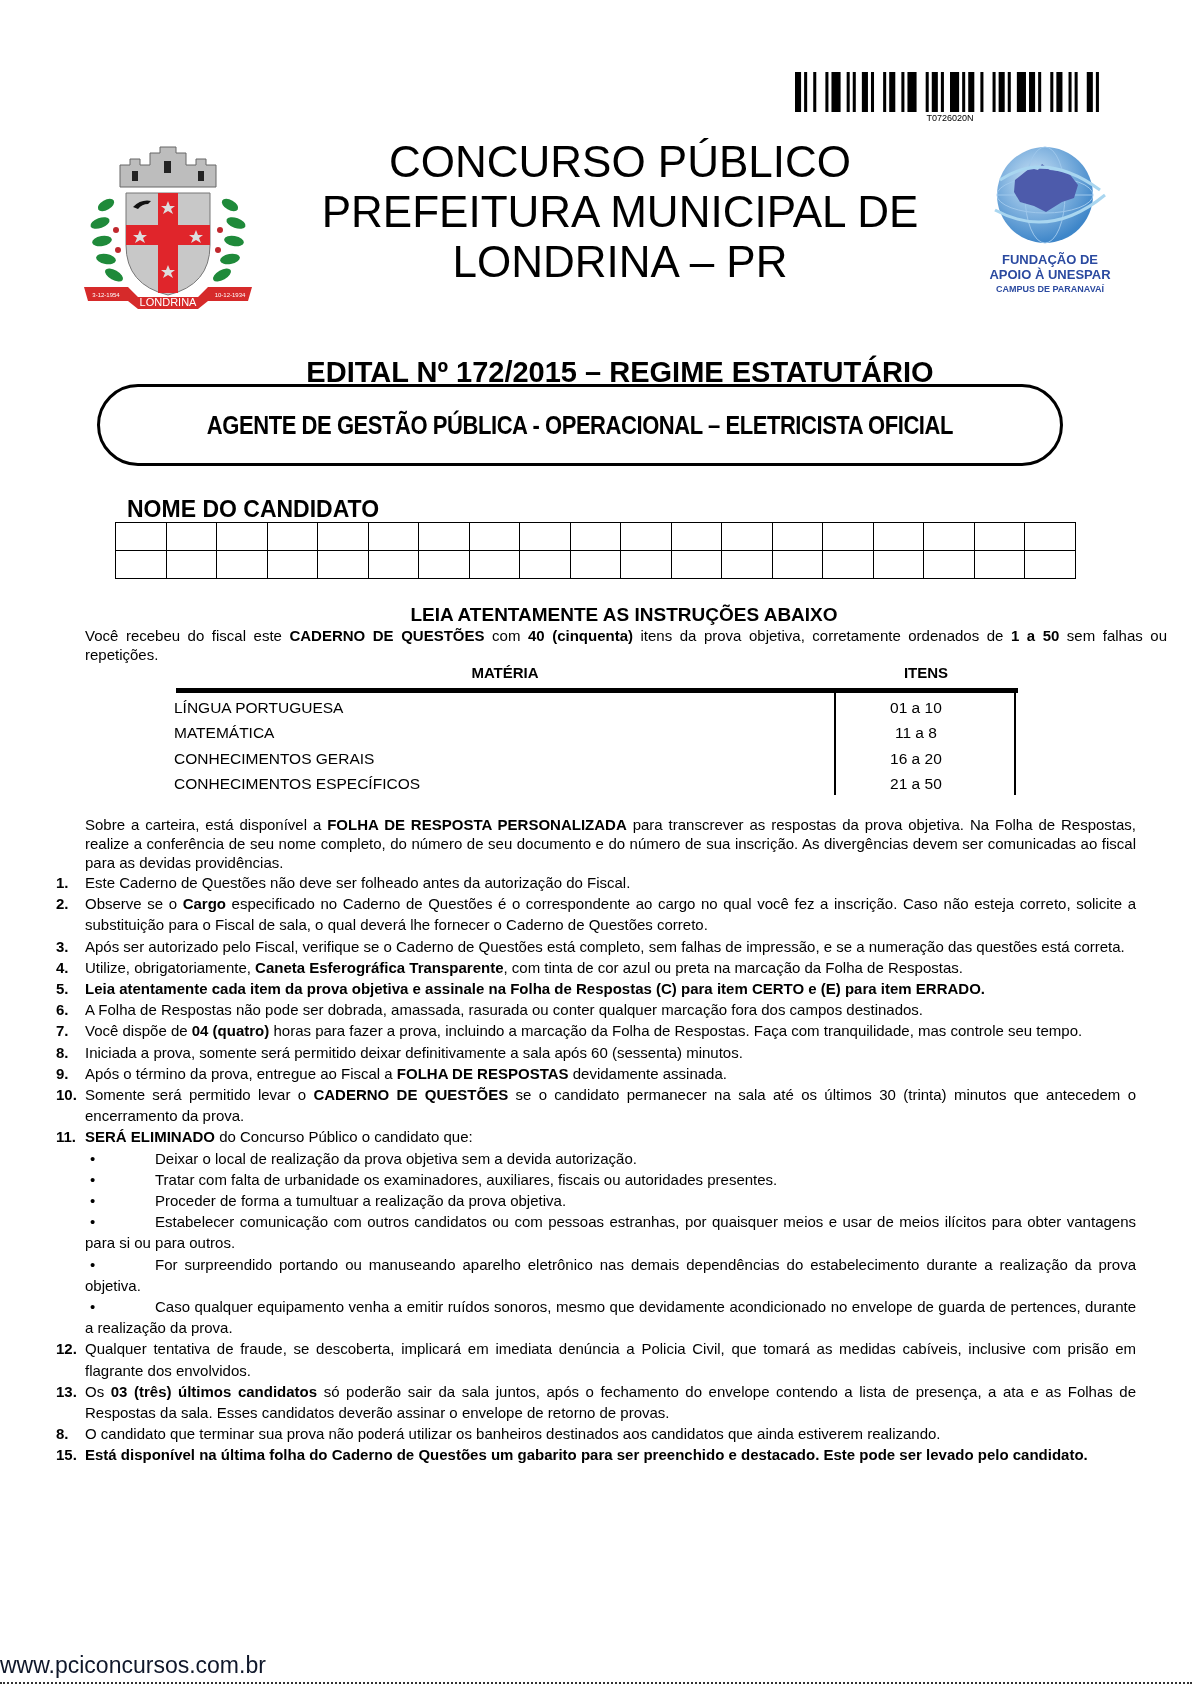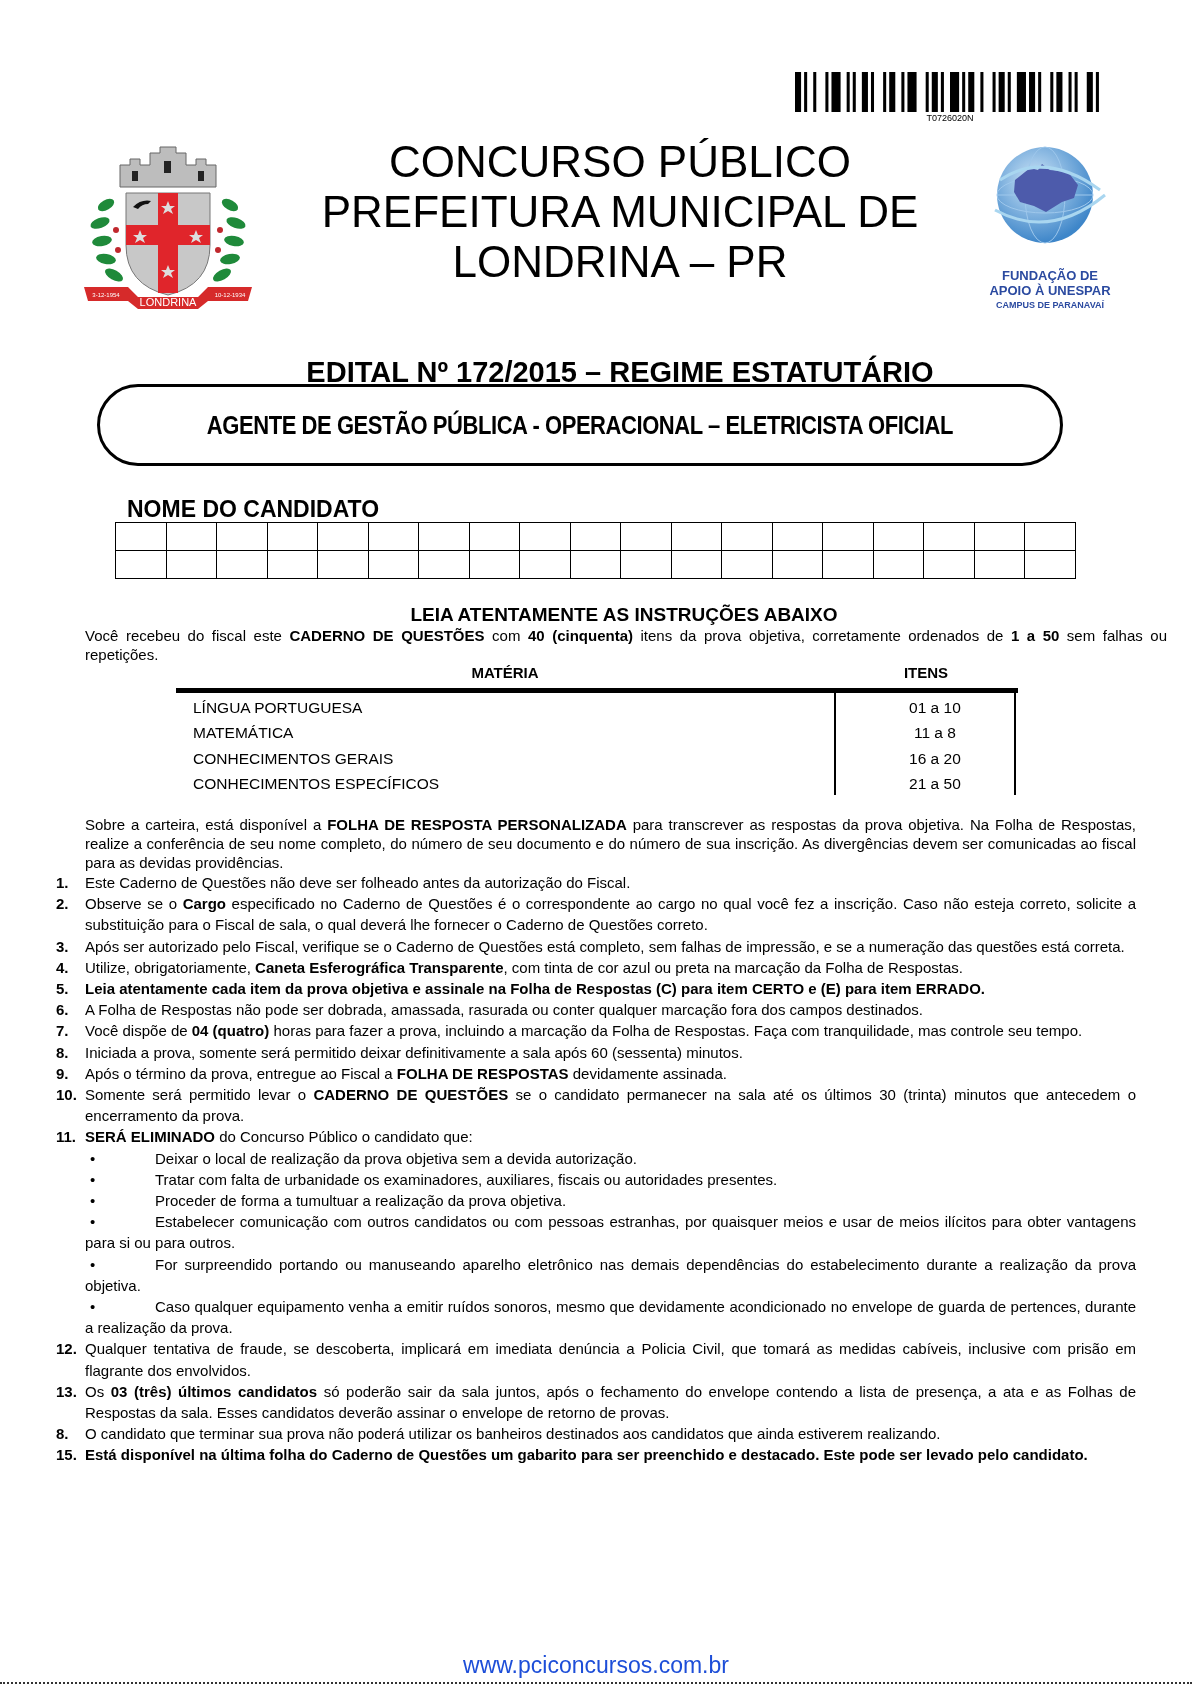--- a/index.html
+++ b/index.html
@@ -8,21 +8,21 @@
   .abs { position: absolute; }
 
   
   #barcode { left: 795px; top: 72px; width: 310px; height: 40px; }
   #barcode-code { left: 795px; top: 113px; width: 310px; text-align: center; font-size: 9px; }
 
   
   #crest { left: 78px; top: 135px; width: 180px; height: 175px; }
   #fau-logo { left: 990px; top: 140px; width: 130px; height: 155px; }
   #fau-text { left: 980px; top: 252px; width: 140px; text-align: center; color: #2b4aa0;
-              font-weight: bold; line-height: 15px; margin-top: 16px; }
+              font-weight: bold; line-height: 15px; }
   #fau-text .l1 { font-size: 13px; display: block; }
   #fau-text .l3 { font-size: 9px; display: block; }
 
   
   #main-title { left: 300px; top: 137px; width: 640px; text-align: center; font-weight: normal;
                 font-size: 44px; line-height: 50px; }
   #edital { left: 300px; top: 356px; width: 640px; text-align: center; font-weight: bold; font-size: 29px; }
 
   #cargo-box { left: 97px; top: 384px; width: 966px; height: 82px; border: 3px solid #000;
                border-radius: 42px; box-sizing: border-box; display: flex; align-items: center; justify-content: center; }
@@ -38,35 +38,35 @@
   #leia { left: 0; top: 604px; width: 1248px; text-align: center; font-weight: bold; font-size: 19px; }
   .para { font-size: 15px; line-height: 19px; }
   #intro { left: 85px; top: 626px; width: 1082px; text-align: justify; }
 
   
   #subj-head-materia { left: 176px; top: 664px; width: 658px; text-align: center; font-weight: bold; font-size: 15px; }
   #subj-head-itens { left: 836px; top: 664px; width: 180px; text-align: center; font-weight: bold; font-size: 15px; }
   #subj-rule { left: 176px; top: 688px; width: 842px; height: 5px; background: #000; }
   #subj-vline1 { left: 834px; top: 693px; width: 2px; height: 102px; background: #000; }
   #subj-vline2 { left: 1014px; top: 693px; width: 2px; height: 102px; background: #000; }
-  #subj-rows { left: 183px; top: 695px; width: 838px; }
+  #subj-rows { left: 164px; top: 695px; width: 838px; }
   .subj-row { display: flex; height: 25.5px; align-items: center; font-size: 15.5px; }
   .subj-name { width: 658px; padding-left: 10px; box-sizing: border-box; }
   .subj-range { width: 180px; text-align: center; padding-left: 36px; }
 
   
   #body-text { left: 56px; top: 815px; width: 1080px; }
   .p-block { padding-left: 29px; text-align: justify; font-size: 15px; line-height: 19px; }
   .item { position: relative; padding-left: 29px; text-align: justify; font-size: 15px; line-height: 21.2px; }
   .item .num { position: absolute; left: 0; top: 0; font-weight: bold; }
   .bullet { padding-left: 29px; text-align: justify; font-size: 15px; line-height: 21.2px; }
   .bullet .dot { display: inline-block; width: 70px; padding-left: 5px; box-sizing: border-box; }
   .b { font-weight: bold; }
 
-  #footer-link { left: 0; top: 1652px; width: 1192px; text-align: center; color: #1d4ed8; font-size: 23px; }
+  #footer-link { left: 0; top: 1652px; width: 1192px; color: #0f172a; font-size: 23px; }
   #footer-rule { left: 0; top: 1682px; width: 1192px; height: 0; border-top: 2px dotted #333; }
 </style>
 </head>
 <body>
 
 <svg id="barcode" class="abs" viewBox="0 0 310 40">
     <rect x="0" y="0" width="6.07843137254902" height="40" fill="#000"></rect>
     <rect x="9.11764705882353" y="0" width="3.03921568627451" height="40" fill="#000"></rect>
     <rect x="18.23529411764706" y="0" width="3.03921568627451" height="40" fill="#000"></rect>
     <rect x="30.392156862745104" y="0" width="3.03921568627451" height="40" fill="#000"></rect>

